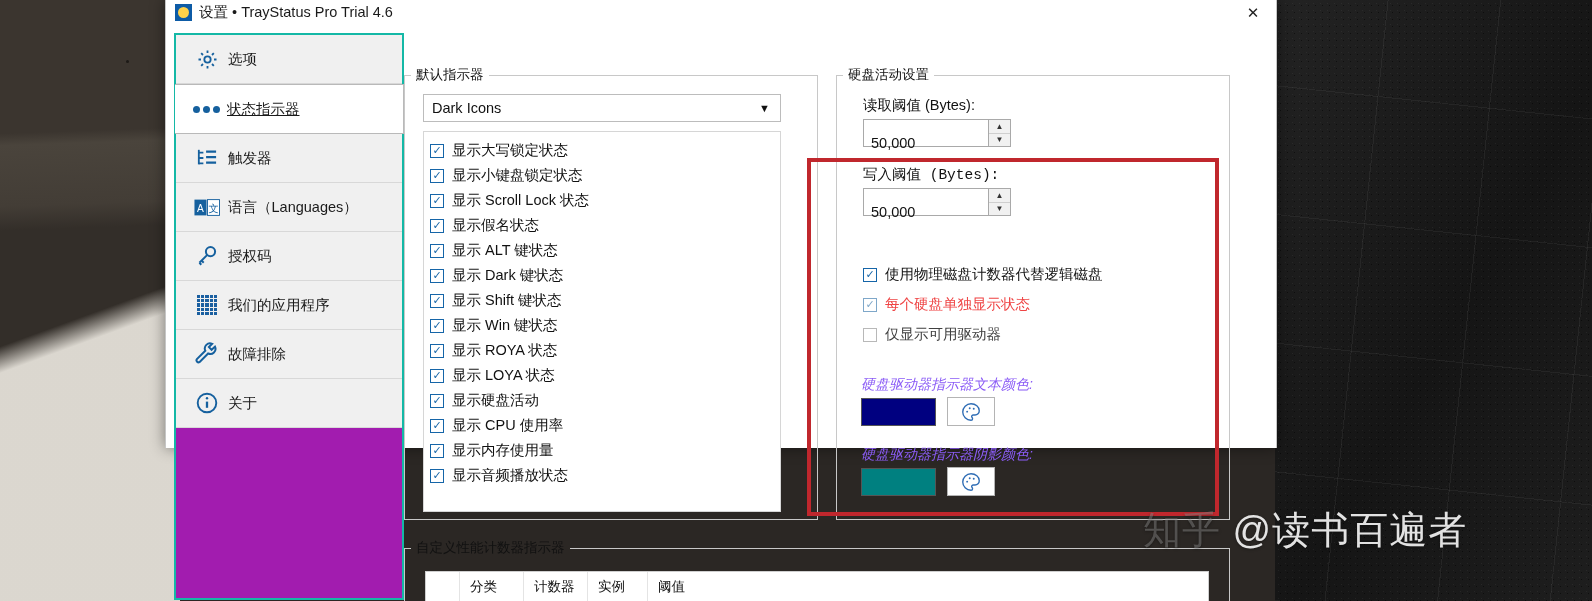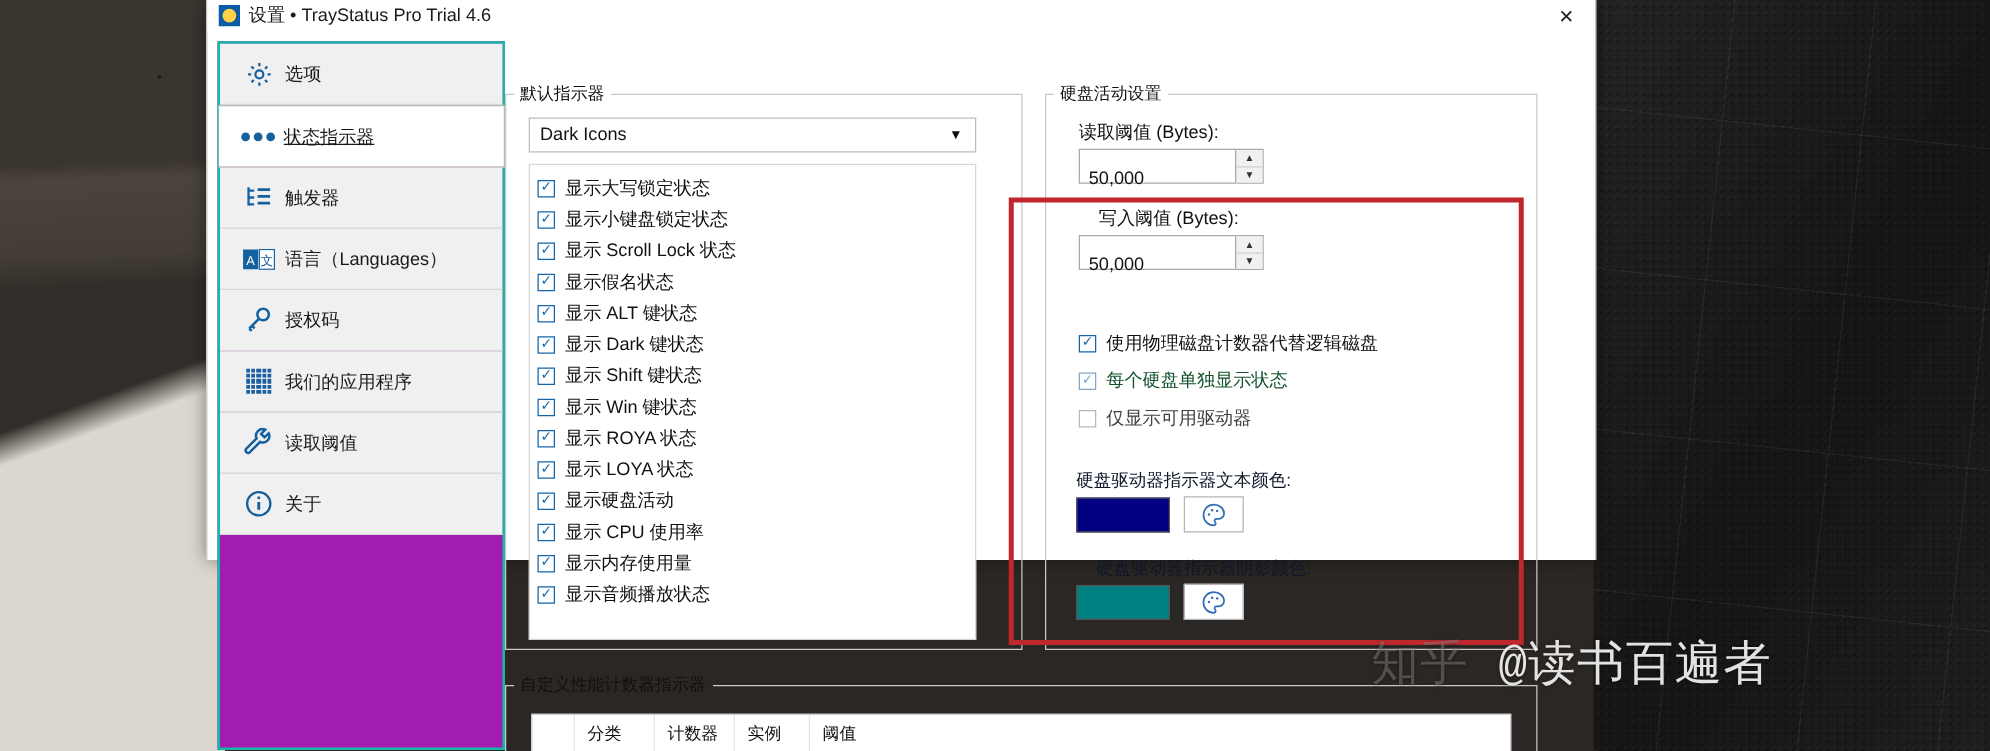--- a/index.html
+++ b/index.html
@@ -107,40 +107,40 @@
   }
   .ckrow{display:flex;align-items:center;height:25px;cursor:pointer;}
   .ckbox{
     width:14px;height:14px;border:1px solid #1565a8;background:#fff;box-sizing:border-box;
     flex:0 0 14px;display:flex;align-items:center;justify-content:center;
     font-size:11px;color:#1565a8;line-height:1;
   }
   .ckbox.off{border-color:#b8b8b8;color:transparent;}
   .ckbox.dim{border-color:#7ea7c9;color:#7ea7c9;}
   .cklabel{font-size:14.5px;color:#111;margin-left:8px;white-space:nowrap;}
-  .cklabel.dim{color:#14532d;}
+  .cklabel.dim{color:#ef4444;}
   .cklabel.gray{color:#404040;}
 
   .fld-label{position:absolute;font-size:14.5px;color:#111;white-space:nowrap;}
   .spin{
     position:absolute;width:148px;height:28px;border:1px solid #a9a9a9;background:#fff;
     box-sizing:border-box;display:flex;align-items:center;
   }
   .spin .sv{flex:1;font-size:14.5px;color:#111;padding-left:7px;margin-top:20px;}
   .spin .sb{
     width:22px;height:100%;border-left:1px solid #a9a9a9;background:#f1f1f1;
     display:flex;flex-direction:column;box-sizing:border-box;cursor:pointer;
   }
   .spin .sb u{flex:1;display:flex;align-items:center;justify-content:center;
     font-size:8px;color:#333;text-decoration:none;}
   .spin .sb u:first-child{border-bottom:1px solid #cfcfcf;}
 
   .dk-ck{position:absolute;display:flex;align-items:center;cursor:pointer;}
 
-  .clr-label{position:absolute;font-size:14px;color:#0f172a;white-space:nowrap;}
+  .clr-label{position:absolute;font-size:14px;color:#8b5cf6;white-space:nowrap;font-style:italic;}
   .swatch{position:absolute;width:73px;height:26px;border:1px solid #555;cursor:pointer;}
   .pal-btn{
     position:absolute;width:46px;height:27px;border:1px solid #b4b4b4;background:#fff;
     display:flex;align-items:center;justify-content:center;cursor:pointer;
   }
 
   .tbl{
     position:absolute;left:20px;top:14px;width:784px;height:92px;
     border:1px solid #cfcfcf;background:#fff;box-sizing:border-box;overflow:hidden;
   }
@@ -156,24 +156,24 @@
   .tbl-head span:nth-child(5){flex:1;border-right:none;}
 
   
   #redbox{
     position:absolute;left:403px;top:125px;width:412px;height:358px;
     border:4px solid #c0272d;box-sizing:border-box;pointer-events:none;z-index:40;
   }
 
   
   #wm{
-    position:absolute;left:1097px;top:505px;z-index:45;
+    position:absolute;left:1143px;top:505px;z-index:45;
     font-size:38px;letter-spacing:1px;color:rgba(255,255,255,.88);
     text-shadow:0 1px 3px rgba(0,0,0,.35);white-space:nowrap;
-    font-family:Liberation Mono, monospace;
+    font-family:Liberation Sans, sans-serif;
   }
   #wm .zh{color:rgba(150,150,150,.42);}
 </style>
 </head>
 <body>
 
 <div id="desktop">
   <div class="wall-left"></div>
   <div class="wall-right">
     
@@ -279,21 +279,21 @@
       </span>
       <span class="nav-label">我们的应用程序</span>
     </div>
 
     <div class="nav-item">
       <span class="nav-ico">
         <svg width="24" height="24" viewBox="0 0 24 24" fill="none" stroke="#15609e" stroke-width="2">
           <path d="M20 4.6a5.2 5.2 0 0 1-6.9 6.9L4.7 19.9a2 2 0 0 1-2.8-2.8l8.4-8.4A5.2 5.2 0 0 1 17.2 1.8l-3.3 3.3 2.7 2.7L20 4.6z"></path>
         </svg>
       </span>
-      <span class="nav-label">读取阈值</span>
+      <span class="nav-label">故障排除</span>
     </div>
 
     <div class="nav-item">
       <span class="nav-ico">
         <svg width="24" height="24" viewBox="0 0 24 24" fill="none" stroke="#15609e" stroke-width="1.9">
           <circle cx="12" cy="12" r="9.3"></circle>
           <path d="M12 10.6v6.2" stroke-width="2.3"></path>
           <circle cx="12" cy="7.2" r="1.2" fill="#15609e" stroke="none"></circle>
         </svg>
       </span>
@@ -377,21 +377,21 @@
 
       <div class="fld-label" style="left:26px;top:12px;text-align:right;">读取阈值 (Bytes):</div>
       <div class="spin" style="left:26px;top:35px;">
         <span class="sv">50,000</span>
         <span class="sb">
             <u>▲</u>
             <u>▼</u>
           </span>
       </div>
 
-      <div class="fld-label" style="left:42px;top:81px;">写入阈值 (Bytes):</div>
+      <div class="fld-label" style="left:26px;top:81px;font-family:Liberation Mono, monospace;">写入阈值 (Bytes):</div>
       <div class="spin" style="left:26px;top:104px;">
         <span class="sv">50,000</span>
         <span class="sb">
             <u>▲</u>
             <u>▼</u>
           </span>
       </div>
 
       <div class="dk-ck" style="left:26px;top:181px;">
         <span class="ckbox">✓</span>
@@ -410,21 +410,21 @@
       <div class="swatch" id="sw-text" style="left: 24px; top: 314px; background: rgb(0, 0, 128);"></div>
       <div class="pal-btn" style="left:110px;top:313px;">
         <svg width="22" height="22" viewBox="0 0 24 24" fill="none" stroke="#2f6db5" stroke-width="1.5">
           <path d="M12 3a9 9 0 1 0 0 18c1 0 1.7-.8 1.7-1.7 0-.5-.2-.9-.5-1.2-.3-.3-.5-.7-.5-1.1 0-.9.8-1.7 1.7-1.7h2A4.6 4.6 0 0 0 21 10.6C21 6.4 17 3 12 3z"></path>
           <circle cx="7.8" cy="11.6" r="1.05" fill="#2f6db5" stroke="none"></circle>
           <circle cx="10.6" cy="7.9" r="1.05" fill="#2f6db5" stroke="none"></circle>
           <circle cx="15" cy="8.4" r="1.05" fill="#2f6db5" stroke="none"></circle>
         </svg>
       </div>
 
-      <div class="clr-label" style="left:24px;top:362px;margin-left:16px;">硬盘驱动器指示器阴影颜色:</div>
+      <div class="clr-label" style="left:24px;top:362px;">硬盘驱动器指示器阴影颜色:</div>
       <div class="swatch" id="sw-shadow" style="left: 24px; top: 384px; background: rgb(0, 128, 128);"></div>
       <div class="pal-btn" style="left:110px;top:383px;">
         <svg width="22" height="22" viewBox="0 0 24 24" fill="none" stroke="#2f6db5" stroke-width="1.5">
           <path d="M12 3a9 9 0 1 0 0 18c1 0 1.7-.8 1.7-1.7 0-.5-.2-.9-.5-1.2-.3-.3-.5-.7-.5-1.1 0-.9.8-1.7 1.7-1.7h2A4.6 4.6 0 0 0 21 10.6C21 6.4 17 3 12 3z"></path>
           <circle cx="7.8" cy="11.6" r="1.05" fill="#2f6db5" stroke="none"></circle>
           <circle cx="10.6" cy="7.9" r="1.05" fill="#2f6db5" stroke="none"></circle>
           <circle cx="15" cy="8.4" r="1.05" fill="#2f6db5" stroke="none"></circle>
         </svg>
       </div>
     </fieldset>

